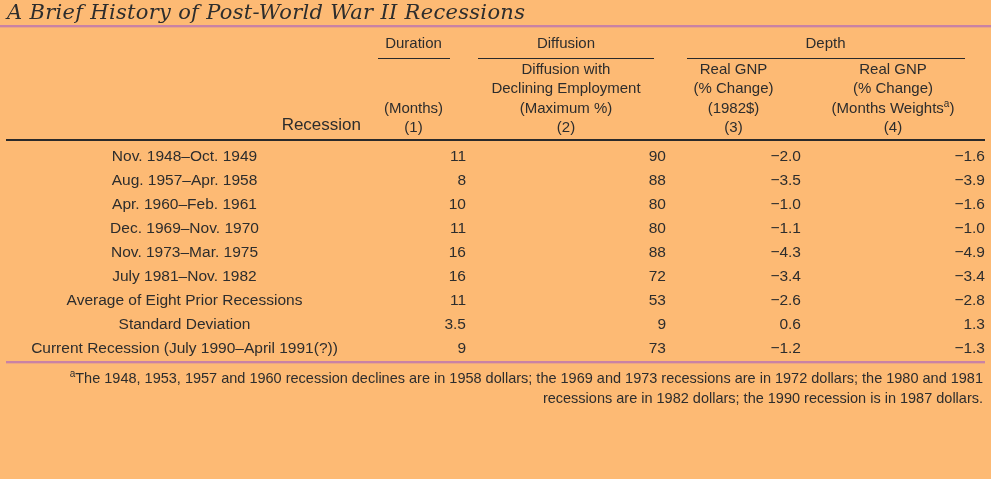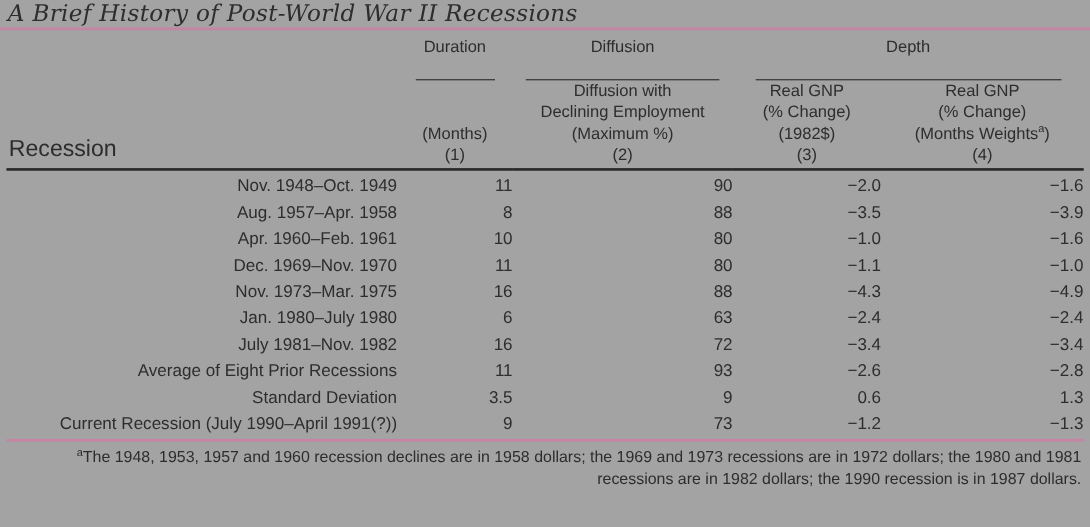--- a/index.html
+++ b/index.html
@@ -1,20 +1,20 @@
 <!DOCTYPE html>
 <html><head>
 <meta charset="utf-8">
 <style>
   html, body { margin: 0; padding: 0; }
   .page {
     position: relative;
     width: 991px;
     height: 479px;
-    background: #a3a3a3;
+    background: #fdba74;
     color: #2d2d2d;
     font-family: "Liberation Sans", sans-serif;
     overflow: hidden;
     box-sizing: border-box;
   }
   .title {
     font-family: "DejaVu Serif", serif;
     font-style: italic;
     font-weight: normal;
     font-size: 21px;
@@ -50,42 +50,42 @@
     vertical-align: bottom;
     padding: 0 0 3px 0;
   }
   tr.group-row th {
     vertical-align: top;
     padding: 2px 0 0 0;
   }
   .grp-underline {
     display: inline-block;
     border-bottom: 1.5px solid #2a2a2a;
-    padding-bottom: 20px;
+    padding-bottom: 6px;
   }
   .w-duration  { width: 72px;  }
   .w-diffusion { width: 176px; text-align: center; }
   .w-depth     { width: 278px; }
 
   tr.subhead-row th { border-bottom: 2px solid #2a2a2a; }
   th.rowhead-cell {
-    text-align: left;
+    text-align: right;
     padding-left: 2px;
-    font-size: 21px;
+    font-size: 17px;
   }
 
   tbody td {
     font-size: 15.5px;
     height: 24px;
     text-align: right;
     padding: 0;
     white-space: nowrap;
   }
   tbody td.c-label {
-    text-align: right;
+    text-align: center;
     padding-left: 2px;
   }
   tbody tr:first-child td { padding-top: 3px; }
 
   .rule-bottom { width: 979px; margin: 1px 0 0 6px; }
 
   .footnote {
     font-size: 14.5px;
     line-height: 1.35;
     margin: 6px 8px 0 7px;
@@ -181,37 +181,30 @@
           <td class="c-num">−1.0</td>
         </tr>
         <tr>
           <td class="c-label">Nov. 1973–Mar. 1975</td>
           <td class="c-num">16</td>
           <td class="c-num">88</td>
           <td class="c-num">−4.3</td>
           <td class="c-num">−4.9</td>
         </tr>
         <tr>
-          <td class="c-label">Jan. 1980–July 1980</td>
-          <td class="c-num">6</td>
-          <td class="c-num">63</td>
-          <td class="c-num">−2.4</td>
-          <td class="c-num">−2.4</td>
-        </tr>
-        <tr>
           <td class="c-label">July 1981–Nov. 1982</td>
           <td class="c-num">16</td>
           <td class="c-num">72</td>
           <td class="c-num">−3.4</td>
           <td class="c-num">−3.4</td>
         </tr>
         <tr>
           <td class="c-label">Average of Eight Prior Recessions</td>
           <td class="c-num">11</td>
-          <td class="c-num">93</td>
+          <td class="c-num">53</td>
           <td class="c-num">−2.6</td>
           <td class="c-num">−2.8</td>
         </tr>
         <tr>
           <td class="c-label">Standard Deviation</td>
           <td class="c-num">3.5</td>
           <td class="c-num">9</td>
           <td class="c-num">0.6</td>
           <td class="c-num">1.3</td>
         </tr>

